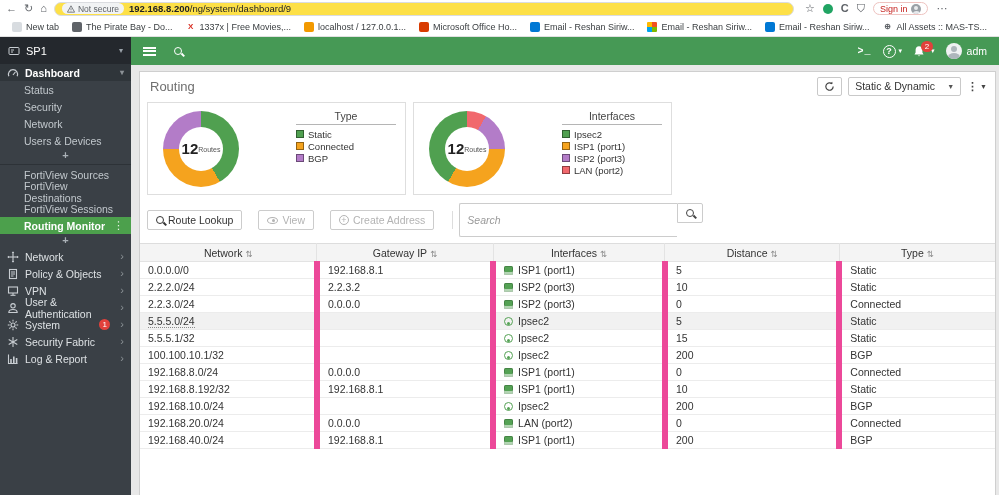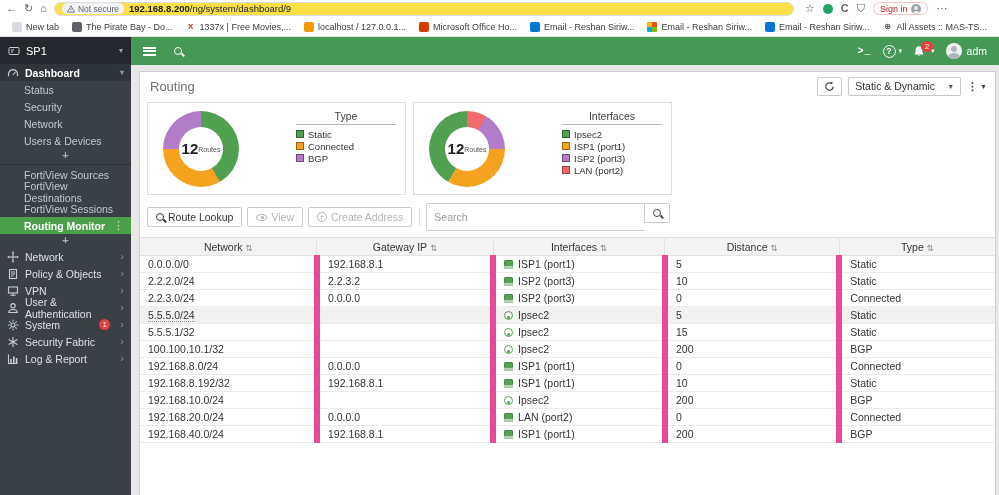--- a/index.html
+++ b/index.html
@@ -80,28 +80,28 @@
   .donut-hole { position:absolute; left:50%; top:50%; width:44px; height:44px; margin:-22px 0 0 -22px; border-radius:50%; background:#fff; display:flex; flex-direction:row; align-items:center; justify-content:center; }
   .donut-val { font-size:15px; font-weight:700; color:#222; line-height:1; }
   .donut-lbl { font-size:7px; color:#555; margin-top:1px; }
   .legend { position:absolute; top:7px; right:9px; min-width:100px; }
   .legend-title { text-align:center; font-size:10.5px; color:#444; padding-bottom:2px; border-bottom:1px solid #b5b5b5; margin-bottom:3px; }
   .legend-item { display:flex; align-items:center; gap:4px; height:12px; font-size:9.5px; color:#333; }
   .swatch { width:8px; height:8px; border:1px solid rgba(0,0,0,.4); flex:0 0 auto; }
 
   
   .toolbar { display:flex; align-items:center; padding:4px 6px 4px 7px; }
-  .tb-btn { height:20px; border:1px solid #ccc; border-radius:2px; background:#fff; display:flex; align-items:center; gap:4px; padding:0 8px; font-size:10.5px; color:#333; margin-right:5px; }
+  .tb-btn { height:20px; border:1px solid #ccc; border-radius:2px; background:#fff; display:flex; align-items:center; gap:4px; padding:0 8px; font-size:10.5px; color:#333; margin-right:16px; }
   .tb-btn.disabled { color:#b3b3b3; }
   .tb-sep { width:1px; height:18px; background:#ddd; margin:0 6px 0 2px; }
   .eye { width:11px; height:7px; border:1.2px solid currentColor; border-radius:50%; position:relative; display:inline-block; }
   .eye::after { content:""; position:absolute; left:3.2px; top:1.2px; width:3px; height:3px; border-radius:50%; background:currentColor; }
   .plus-circ { width:10px; height:10px; border:1.2px solid currentColor; border-radius:50%; display:inline-flex; align-items:center; justify-content:center; font-size:9px; line-height:1; }
   .search-wrap { display:flex; }
-  .search-input { width:218px; height:28px; border:1px solid #ccc; border-right:none; border-radius:2px 0 0 2px; font-size:10.5px; padding:10px 7px; color:#333; outline:none; font-family:"Liberation Sans", sans-serif; }
+  .search-input { width:218px; height:28px; border:1px solid #ccc; border-right:none; border-radius:2px 0 0 2px; font-size:10.5px; padding:16px 7px; color:#333; outline:none; font-family:"Liberation Sans", sans-serif;font-style:italic; }
   .search-input::placeholder { color:#9a9a9a; }
   .search-btn { width:26px; height:20px; border:1px solid #ccc; border-radius:0 2px 2px 0; background:#fff; display:flex; align-items:center; justify-content:center; color:#444; }
 
   
   table { width:100%; border-collapse:collapse; table-layout:fixed; margin-top:2px; }
   th { height:18px; background:#f4f4f4; font-size:10.5px; font-weight:400; color:#333; border:1px solid #e3e3e3; border-top:1px solid #ddd; }
   th:first-child { border-left:none; } th:last-child { border-right:none; }
   .sort { color:#8a8a8a; font-size:8.5px; margin-left:3px; }
   td { height:17px; font-size:10.5px; color:#333; padding:0 4px 0 8px; border-bottom:1px solid #ececec; border-right:6px solid #ec4899; white-space:nowrap; overflow:hidden; }
   td:last-child { border-right:none; }

